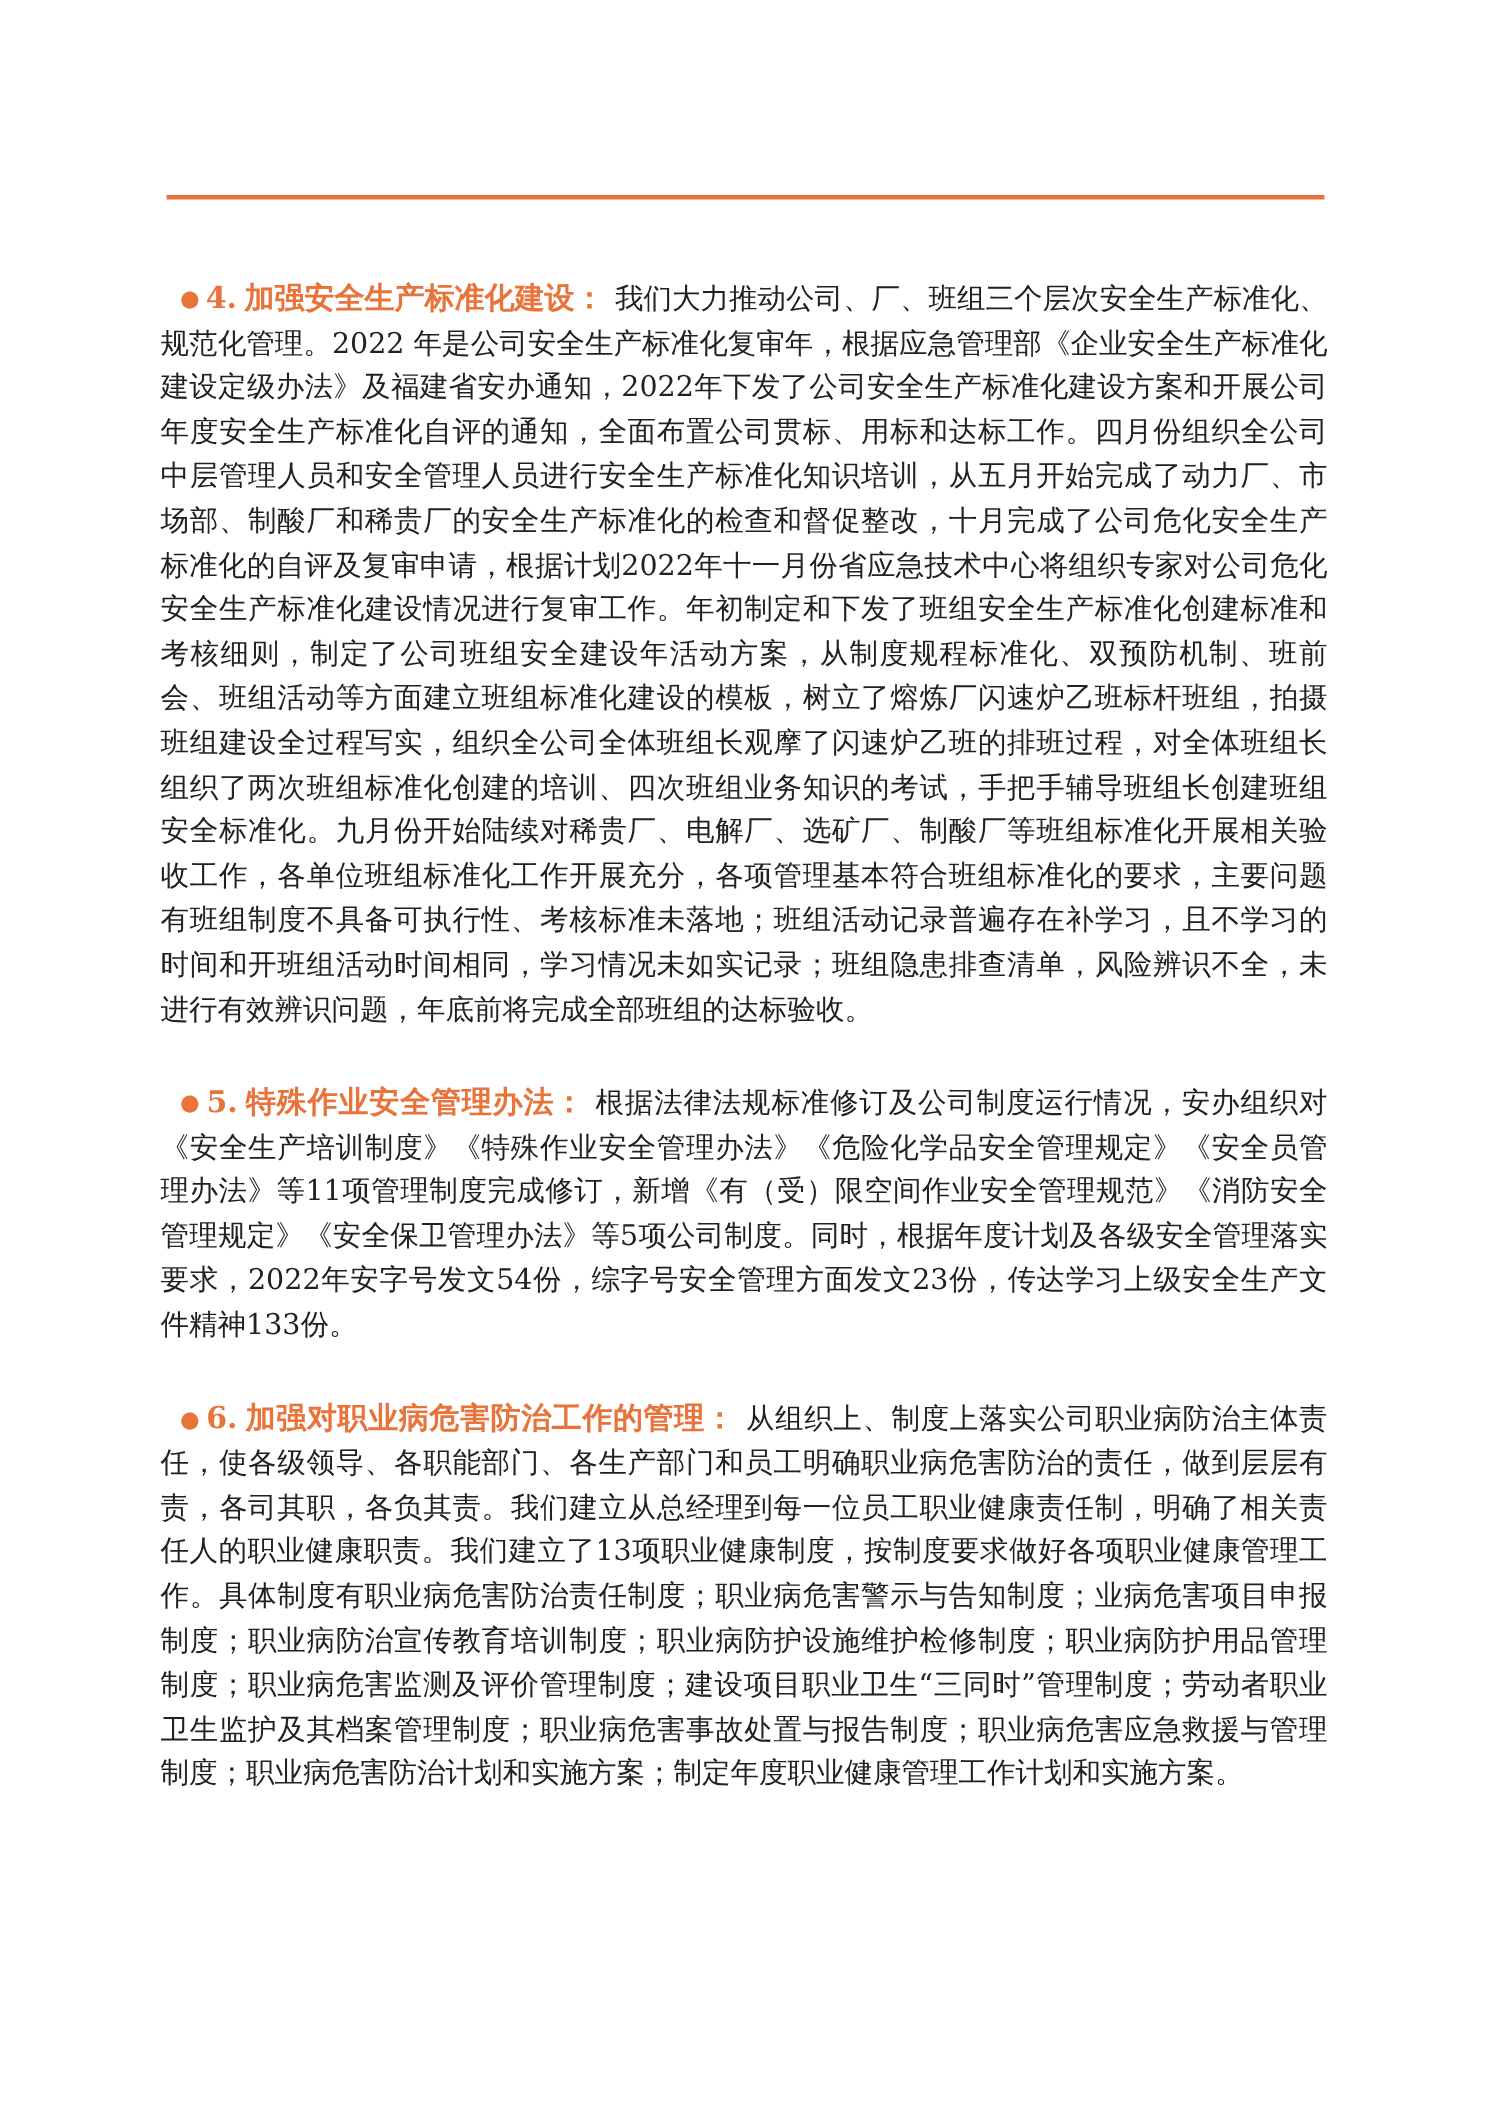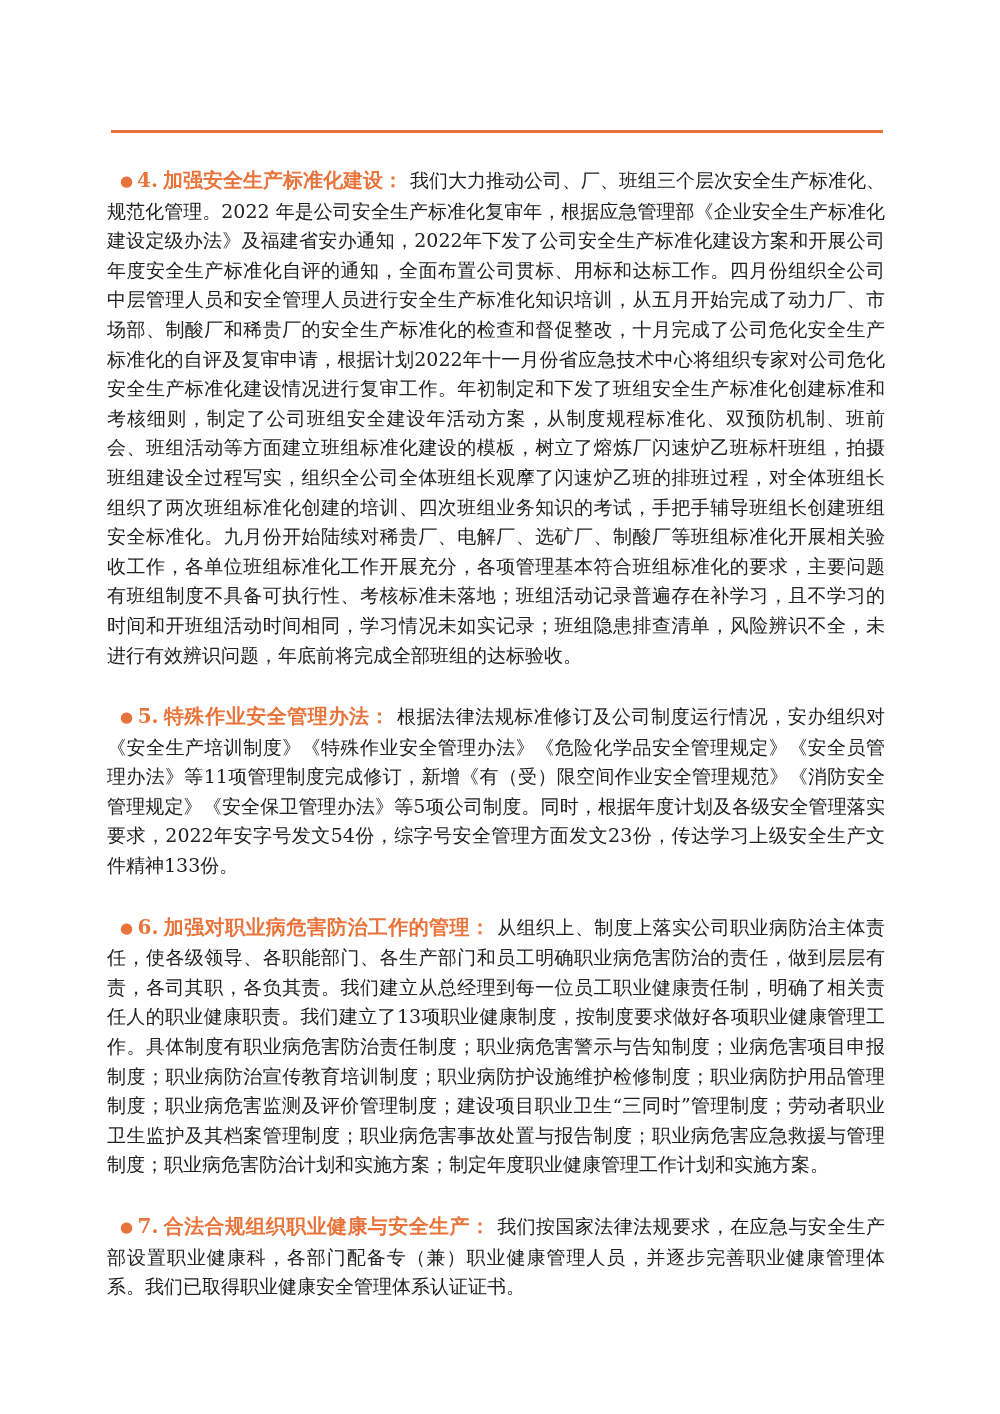--- a/index.html
+++ b/index.html
@@ -19,21 +19,21 @@
     position: absolute;
     left: 111px;
     top: 130px;
     width: 772px;
     height: 3px;
     background: #e8743b;
   }
   .content {
     position: absolute;
     left: 107px;
-    top: 166px;
+    top: 184px;
     width: 778px;
   }
   .para {
     font-size: 19px;
     line-height: 29.6px;
     color: #212121;
     text-align: justify;
     text-align-last: left;
     text-indent: 13px;
     margin: 0 0 32px 0;
@@ -68,18 +68,15 @@
     </p>
 
     <p class="para">
       <span class="bullet">●</span><span class="sec-num">5.</span><span class="sec-title">特殊作业安全管理办法：</span><span class="sec-body">根据法律法规标准修订及公司制度运行情况，安办组织对《安全生产培训制度》《特殊作业安全管理办法》《危险化学品安全管理规定》《安全员管理办法》等11项管理制度完成修订，新增《有（受）限空间作业安全管理规范》《消防安全管理规定》《安全保卫管理办法》等5项公司制度。同时，根据年度计划及各级安全管理落实要求，2022年安字号发文54份，综字号安全管理方面发文23份，传达学习上级安全生产文件精神133份。</span>
     </p>
 
     <p class="para">
       <span class="bullet">●</span><span class="sec-num">6.</span><span class="sec-title">加强对职业病危害防治工作的管理：</span><span class="sec-body">从组织上、制度上落实公司职业病防治主体责任，使各级领导、各职能部门、各生产部门和员工明确职业病危害防治的责任，做到层层有责，各司其职，各负其责。我们建立从总经理到每一位员工职业健康责任制，明确了相关责任人的职业健康职责。我们建立了13项职业健康制度，按制度要求做好各项职业健康管理工作。具体制度有职业病危害防治责任制度；职业病危害警示与告知制度；业病危害项目申报制度；职业病防治宣传教育培训制度；职业病防护设施维护检修制度；职业病防护用品管理制度；职业病危害监测及评价管理制度；建设项目职业卫生“三同时”管理制度；劳动者职业卫生监护及其档案管理制度；职业病危害事故处置与报告制度；职业病危害应急救援与管理制度；职业病危害防治计划和实施方案；制定年度职业健康管理工作计划和实施方案。</span>
     </p>
 
-    <p class="para">
-      <span class="bullet">●</span><span class="sec-num">7.</span><span class="sec-title">合法合规组织职业健康与安全生产：</span><span class="sec-body">我们按国家法律法规要求，在应急与安全生产部设置职业健康科，各部门配备专（兼）职业健康管理人员，并逐步完善职业健康管理体系。我们已取得职业健康安全管理体系认证证书。</span>
-    </p>
 
   </div>
 </div>
 
 </body></html>

